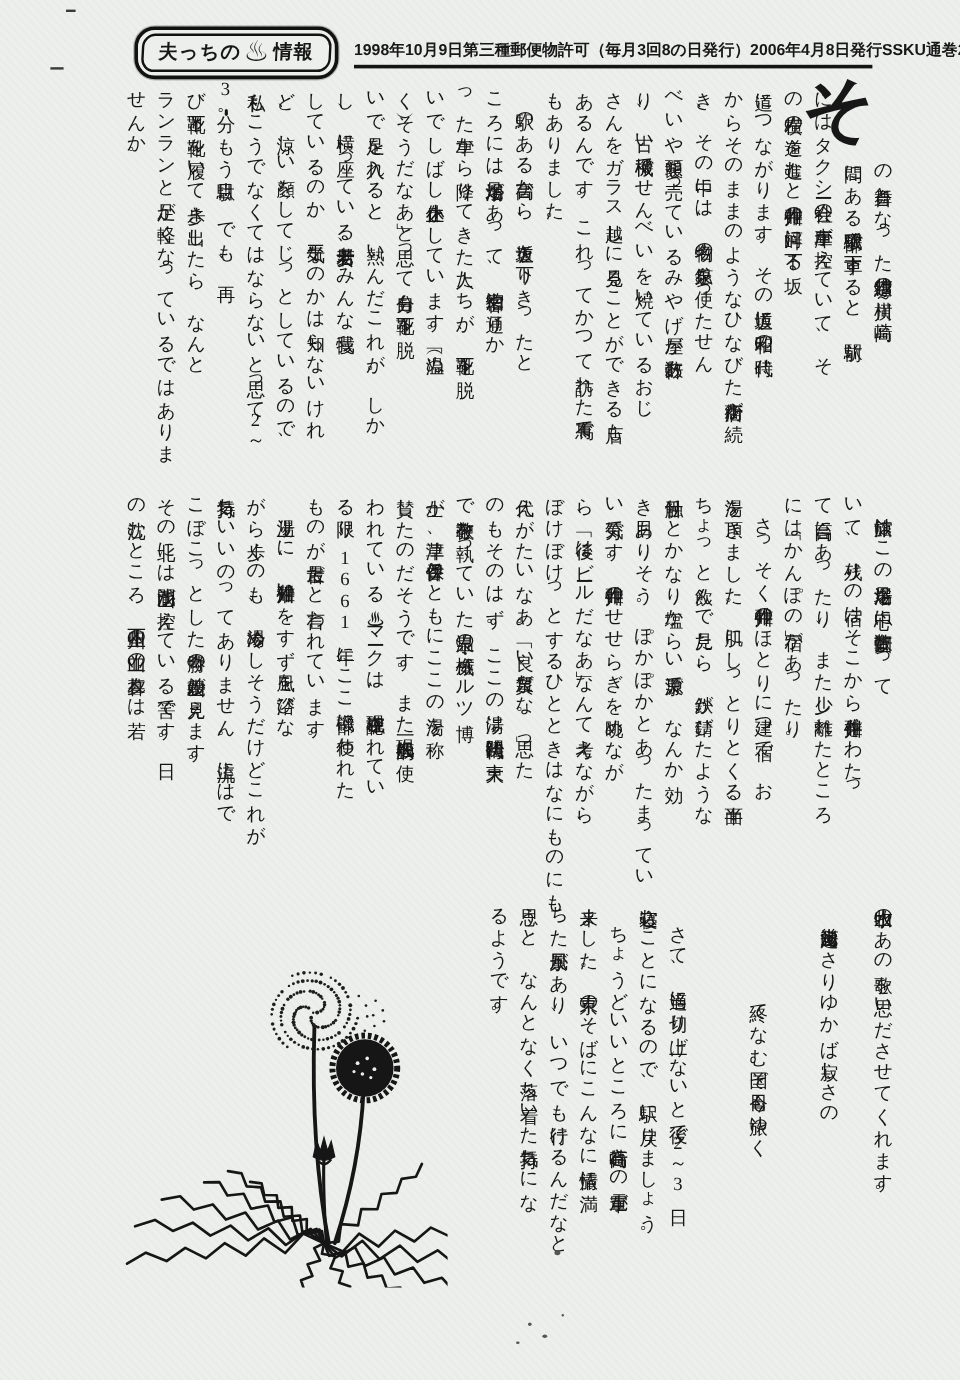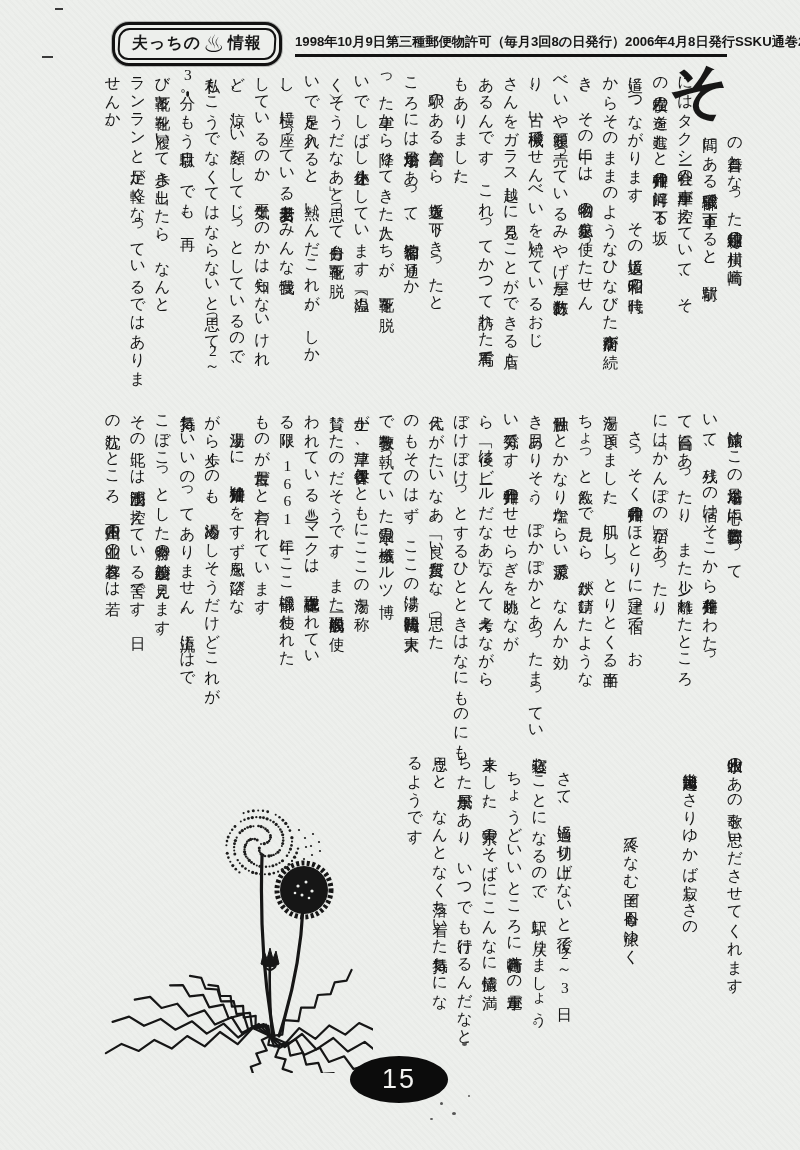--- a/index.html
+++ b/index.html
@@ -329,23 +329,20 @@
         <circle cx="225.0" cy="36.0" r="1.1"></circle>
         <circle cx="232.0" cy="53.0" r="1.1"></circle>
         <circle cx="217.0" cy="40.0" r="1.1"></circle>
         <circle cx="224.0" cy="57.0" r="1.1"></circle>
         <circle cx="231.0" cy="44.0" r="1.1"></circle>
         <circle cx="216.0" cy="61.0" r="1.1"></circle>
         <circle cx="223.0" cy="48.0" r="1.1"></circle>
       </g>
   </svg>
 
-  <div id="page-number">
-    <span>15</span>
-  </div>
 
   <div class="speck" style="left:462px;top:1042px;width:5px;height:4px;"></div>
   <div class="speck" style="left:440px;top:1102px;width:3px;height:3px;"></div>
   <div class="speck" style="left:452px;top:1112px;width:4px;height:3px;"></div>
   <div class="speck" style="left:430px;top:1118px;width:3px;height:2px;"></div>
   <div class="speck" style="left:468px;top:1095px;width:2px;height:2px;"></div>
 
 </div>
 
 </body></html>

